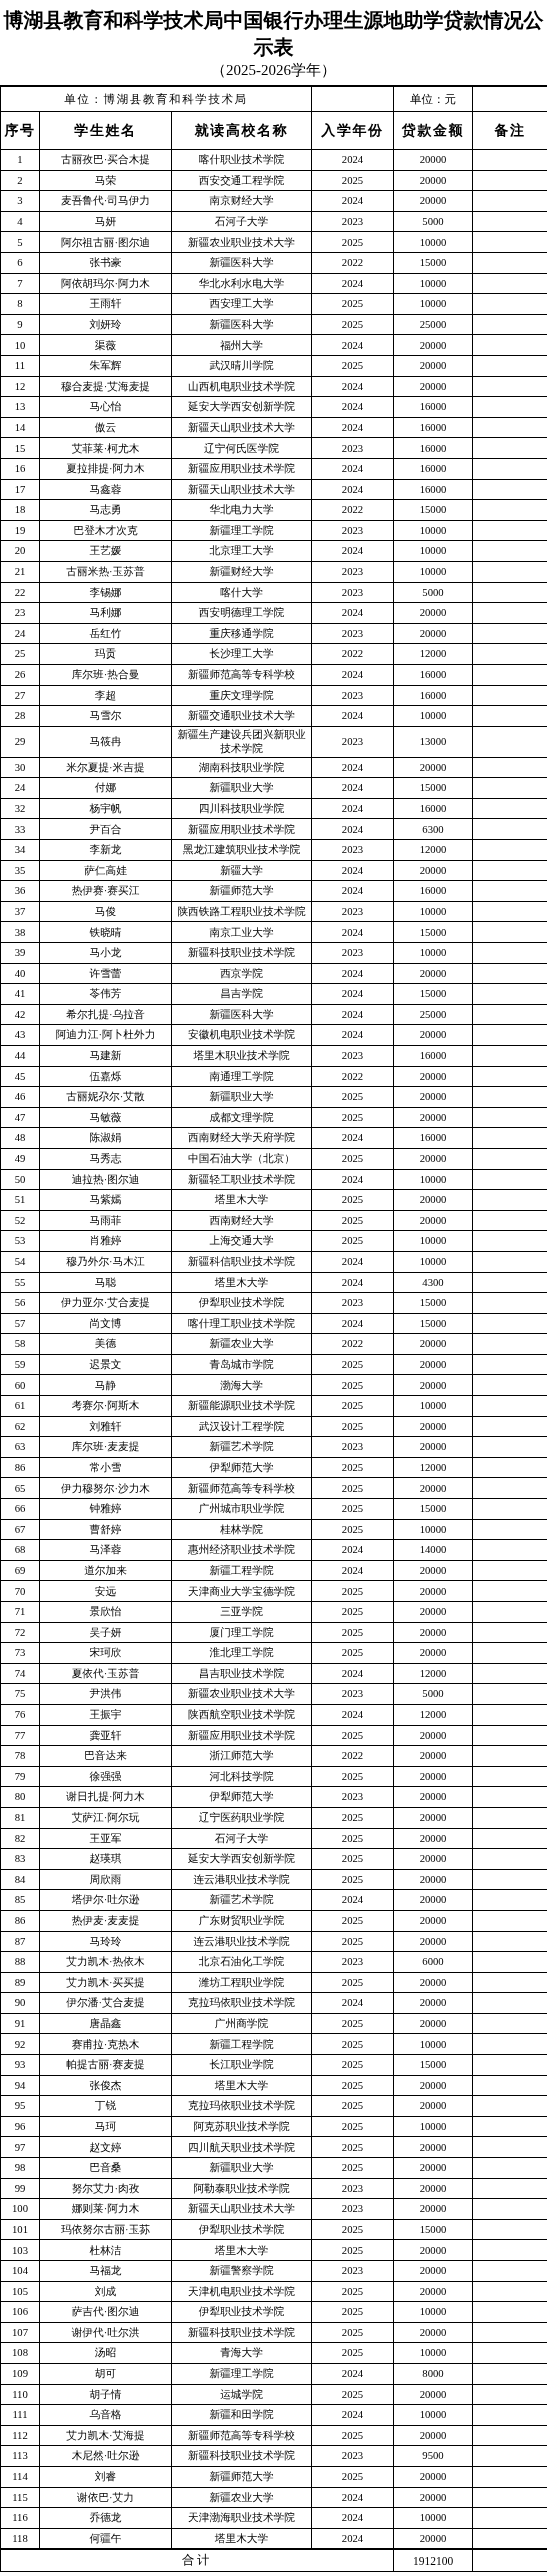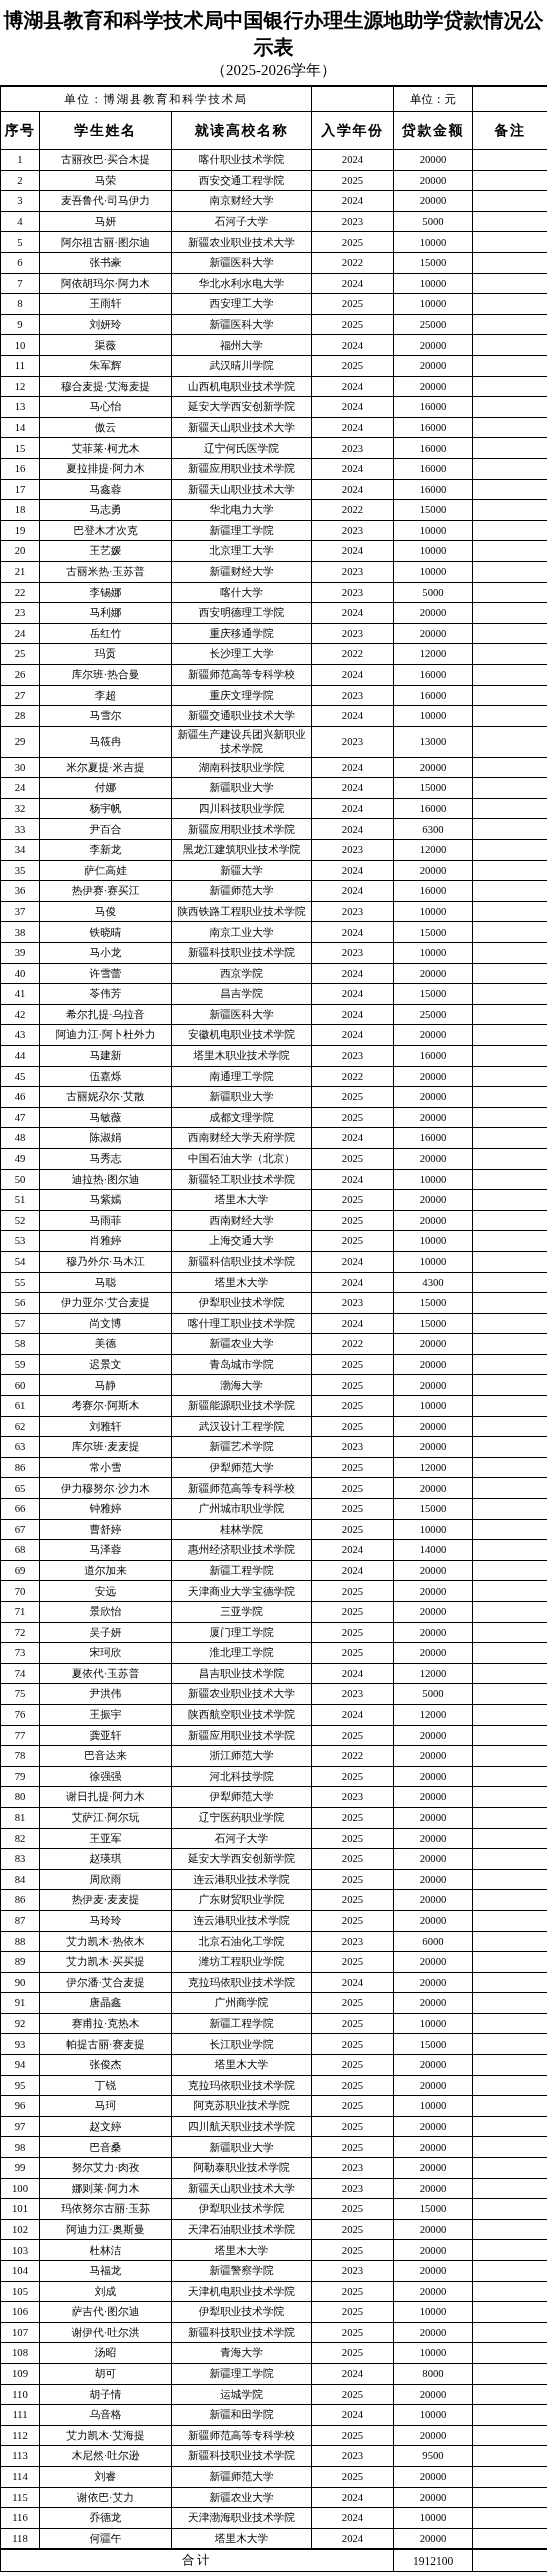--- a/index.html
+++ b/index.html
@@ -765,20 +765,28 @@
   </tr>
         <tr class="data-row">
     <td class="c-seq">84</td>
     <td class="c-name">周欣雨</td>
     <td class="c-school">连云港职业技术学院</td>
     <td class="c-year">2025</td>
     <td class="c-amount">20000</td>
     <td class="c-remark"></td>
   </tr>
         <tr class="data-row">
+    <td class="c-seq">85</td>
+    <td class="c-name">塔伊尔·吐尔逊</td>
+    <td class="c-school">新疆艺术学院</td>
+    <td class="c-year">2024</td>
+    <td class="c-amount">20000</td>
+    <td class="c-remark"></td>
+  </tr>
+        <tr class="data-row">
     <td class="c-seq">86</td>
     <td class="c-name">热伊麦·麦麦提</td>
     <td class="c-school">广东财贸职业学院</td>
     <td class="c-year">2025</td>
     <td class="c-amount">20000</td>
     <td class="c-remark"></td>
   </tr>
         <tr class="data-row">
     <td class="c-seq">87</td>
     <td class="c-name">马玲玲</td>
@@ -890,28 +898,20 @@
     <td class="c-year">2023</td>
     <td class="c-amount">20000</td>
     <td class="c-remark"></td>
   </tr>
         <tr class="data-row">
     <td class="c-seq">101</td>
     <td class="c-name">玛依努尔古丽·玉荪</td>
     <td class="c-school">伊犁职业技术学院</td>
     <td class="c-year">2025</td>
     <td class="c-amount">15000</td>
-    <td class="c-remark"></td>
-  </tr>
-        <tr class="data-row">
-    <td class="c-seq">102</td>
-    <td class="c-name">阿迪力江·奥斯曼</td>
-    <td class="c-school">天津石油职业技术学院</td>
-    <td class="c-year">2025</td>
-    <td class="c-amount">20000</td>
     <td class="c-remark"></td>
   </tr>
         <tr class="data-row">
     <td class="c-seq">103</td>
     <td class="c-name">杜林洁</td>
     <td class="c-school">塔里木大学</td>
     <td class="c-year">2025</td>
     <td class="c-amount">20000</td>
     <td class="c-remark"></td>
   </tr>

